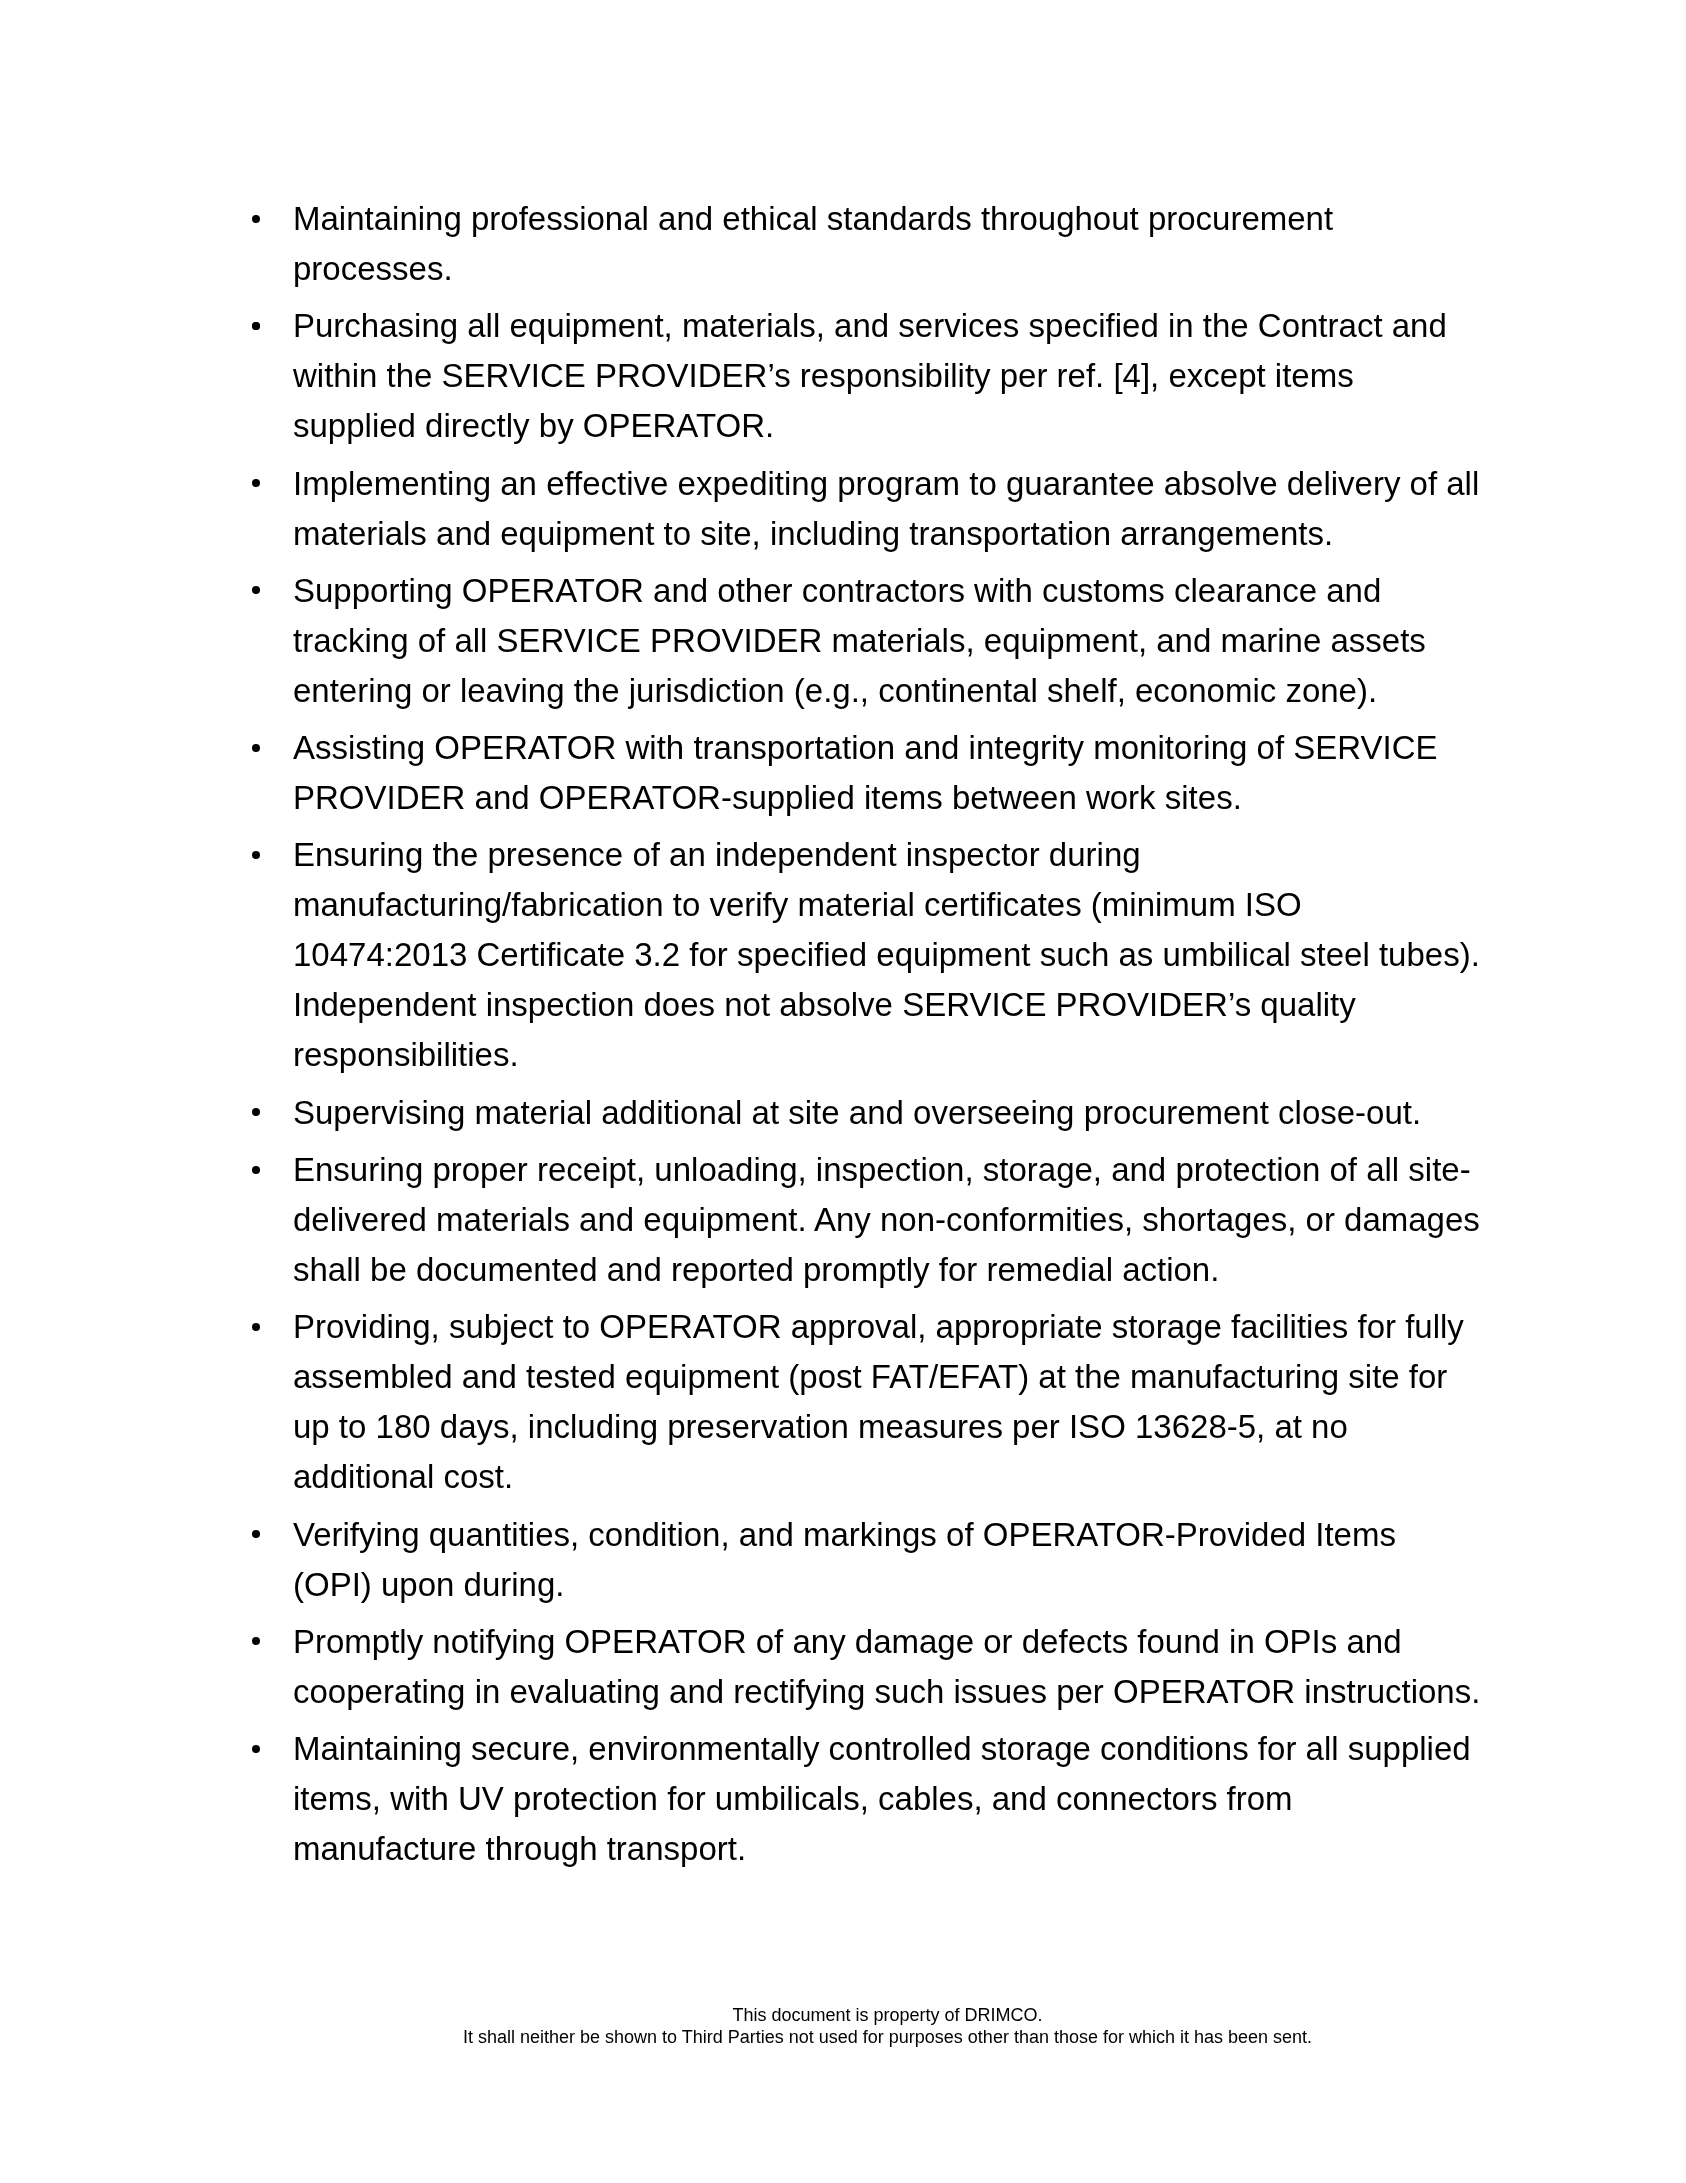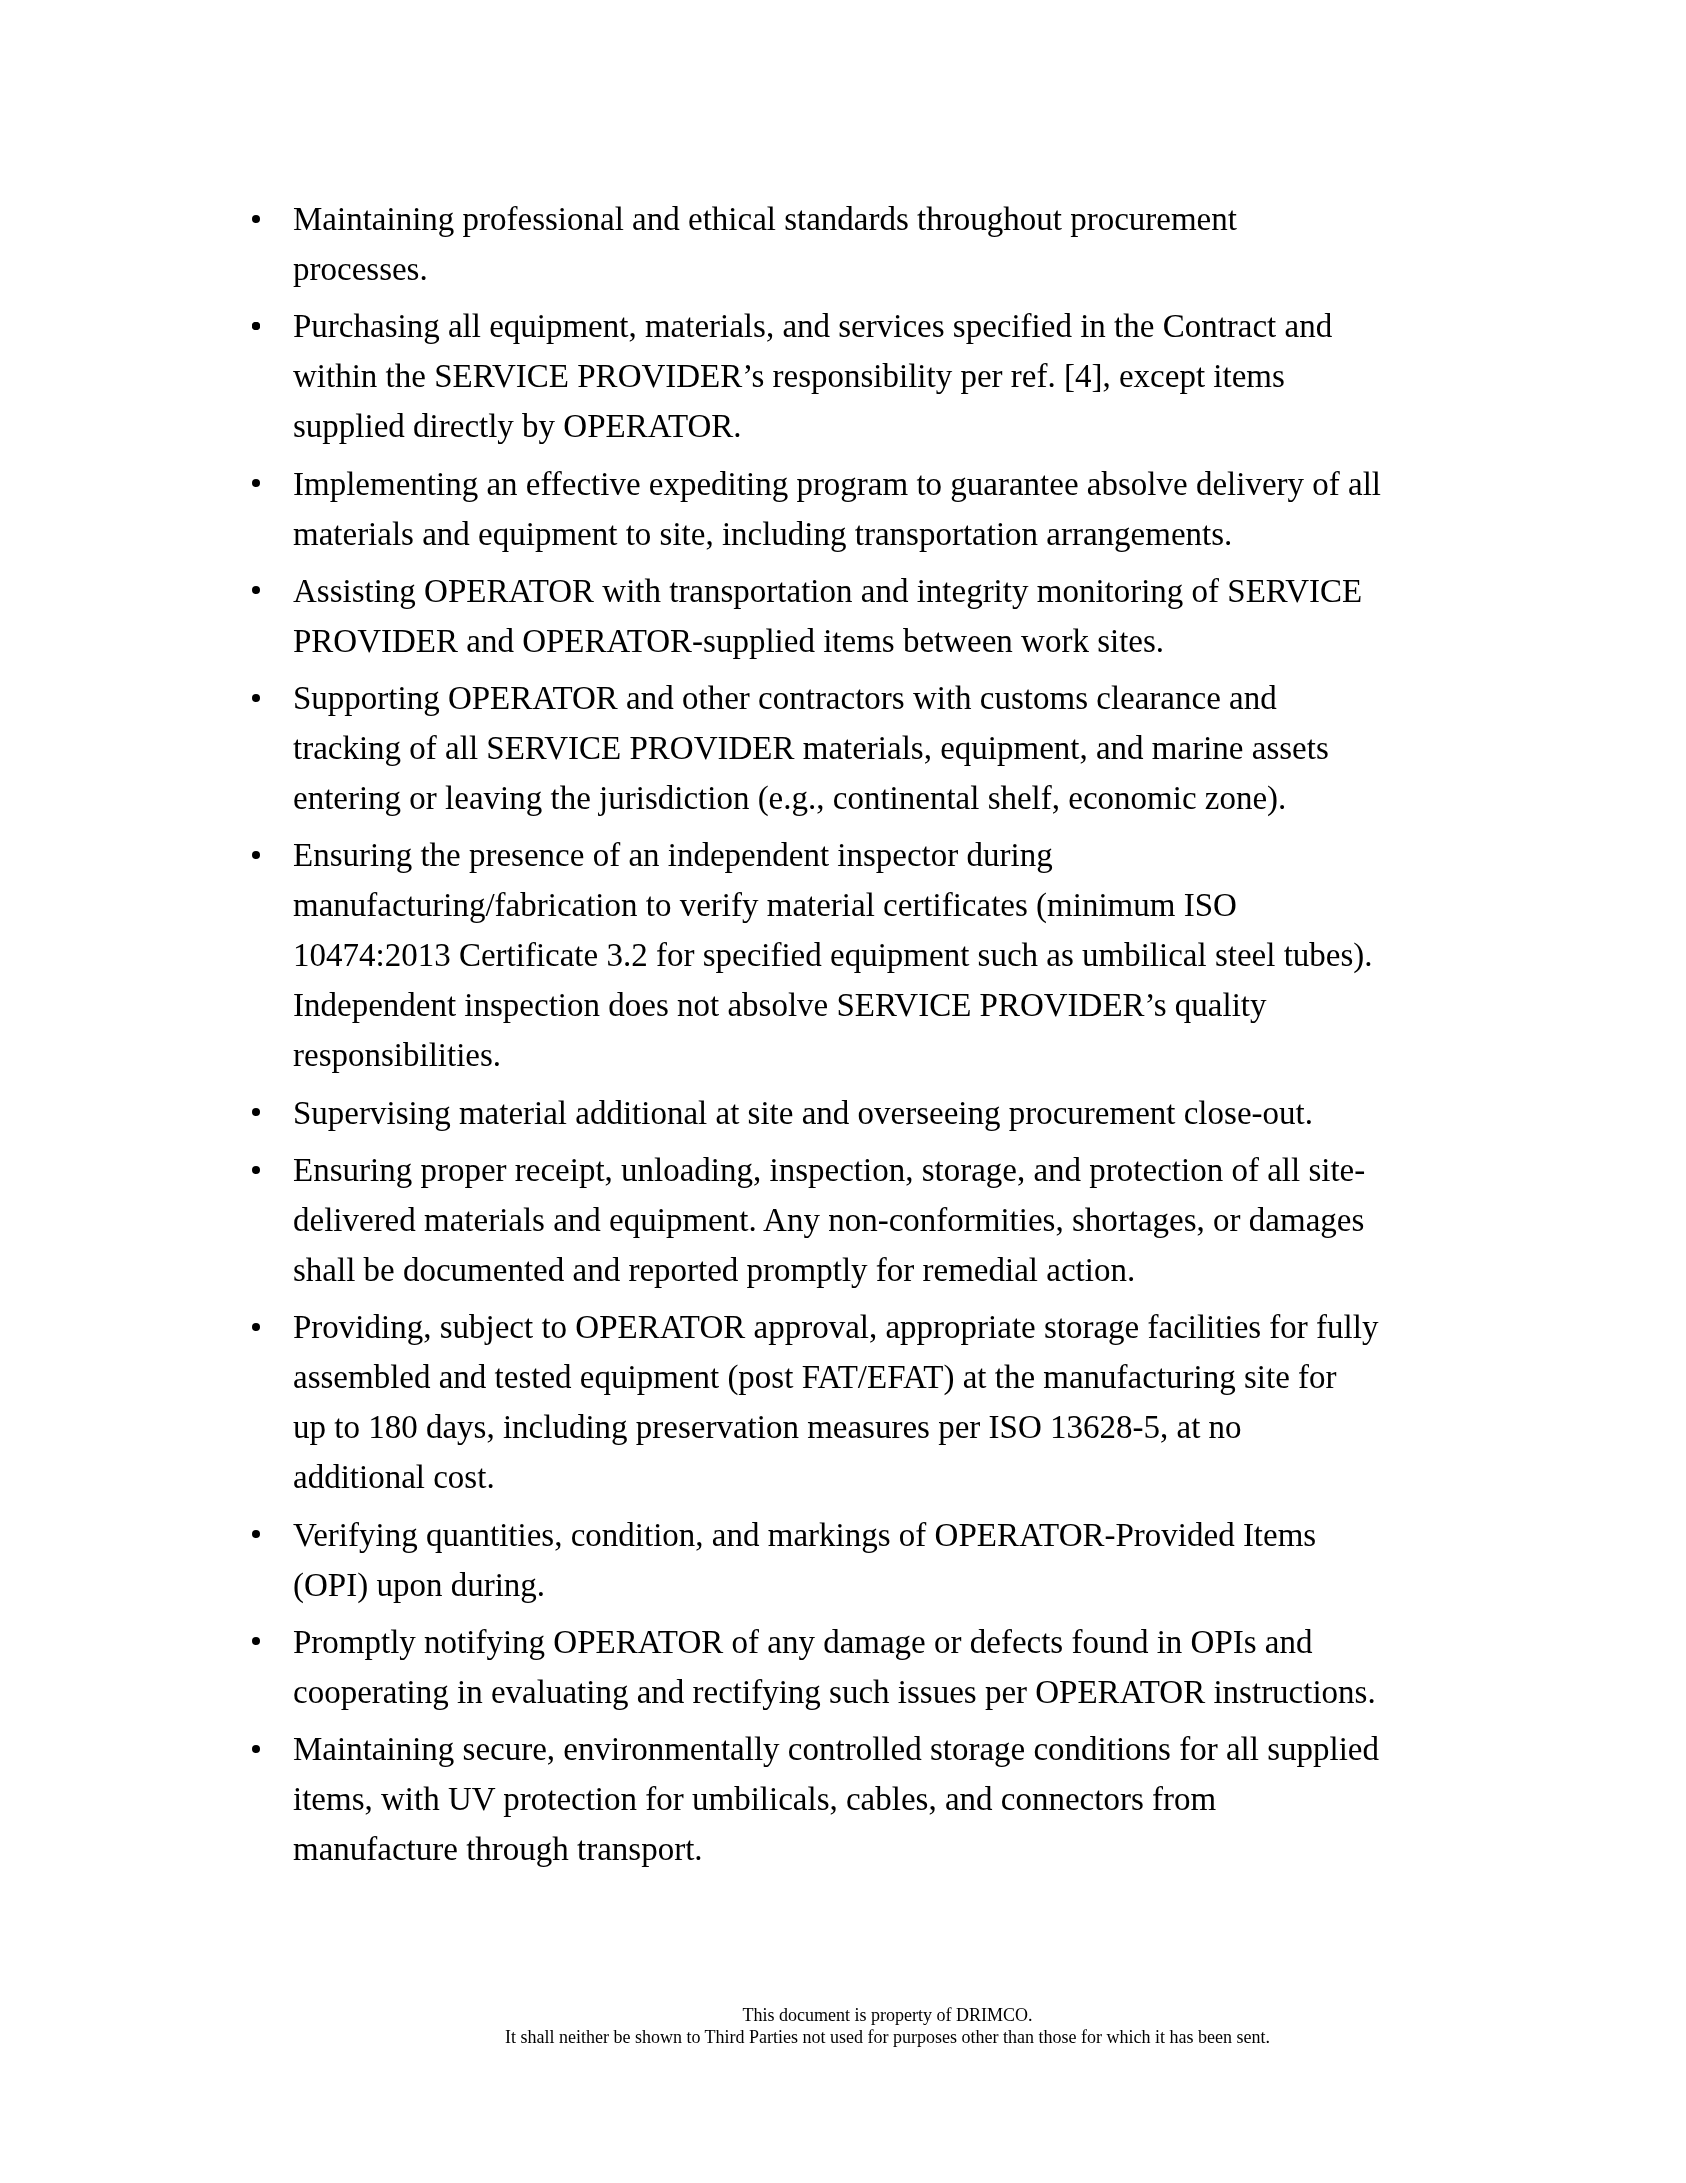--- a/index.html
+++ b/index.html
@@ -6,21 +6,21 @@
     margin: 0;
     padding: 0;
     background: #ffffff;
   }
   .page {
     position: relative;
     width: 1687px;
     height: 2183px;
     background: #ffffff;
     overflow: hidden;
-    font-family: Liberation Serif, serif;
+    font-family: Liberation Sans, sans-serif;
     color: #000000;
   }
   .bullet-list {
     position: absolute;
     left: 293px;
     top: 194px;
     width: 1296px;
     list-style: none;
     margin: 0;
     padding: 0;
@@ -79,28 +79,28 @@
 within the SERVICE PROVIDER’s responsibility per ref. [4], except items
 supplied directly by OPERATOR.</span>
     </li>
     <li class="bullet-item">
       <span class="bullet-icon"></span>
       <span class="bullet-text">Implementing an effective expediting program to guarantee absolve delivery of all
 materials and equipment to site, including transportation arrangements.</span>
     </li>
     <li class="bullet-item">
       <span class="bullet-icon"></span>
-      <span class="bullet-text">Assisting OPERATOR with transportation and integrity monitoring of SERVICE
-PROVIDER and OPERATOR-supplied items between work sites.</span>
+      <span class="bullet-text">Supporting OPERATOR and other contractors with customs clearance and
+tracking of all SERVICE PROVIDER materials, equipment, and marine assets
+entering or leaving the jurisdiction (e.g., continental shelf, economic zone).</span>
     </li>
     <li class="bullet-item">
       <span class="bullet-icon"></span>
-      <span class="bullet-text">Supporting OPERATOR and other contractors with customs clearance and
-tracking of all SERVICE PROVIDER materials, equipment, and marine assets
-entering or leaving the jurisdiction (e.g., continental shelf, economic zone).</span>
+      <span class="bullet-text">Assisting OPERATOR with transportation and integrity monitoring of SERVICE
+PROVIDER and OPERATOR-supplied items between work sites.</span>
     </li>
     <li class="bullet-item">
       <span class="bullet-icon"></span>
       <span class="bullet-text">Ensuring the presence of an independent inspector during
 manufacturing/fabrication to verify material certificates (minimum ISO
 10474:2013 Certificate 3.2 for specified equipment such as umbilical steel tubes).
 Independent inspection does not absolve SERVICE PROVIDER’s quality
 responsibilities.</span>
     </li>
     <li class="bullet-item">

